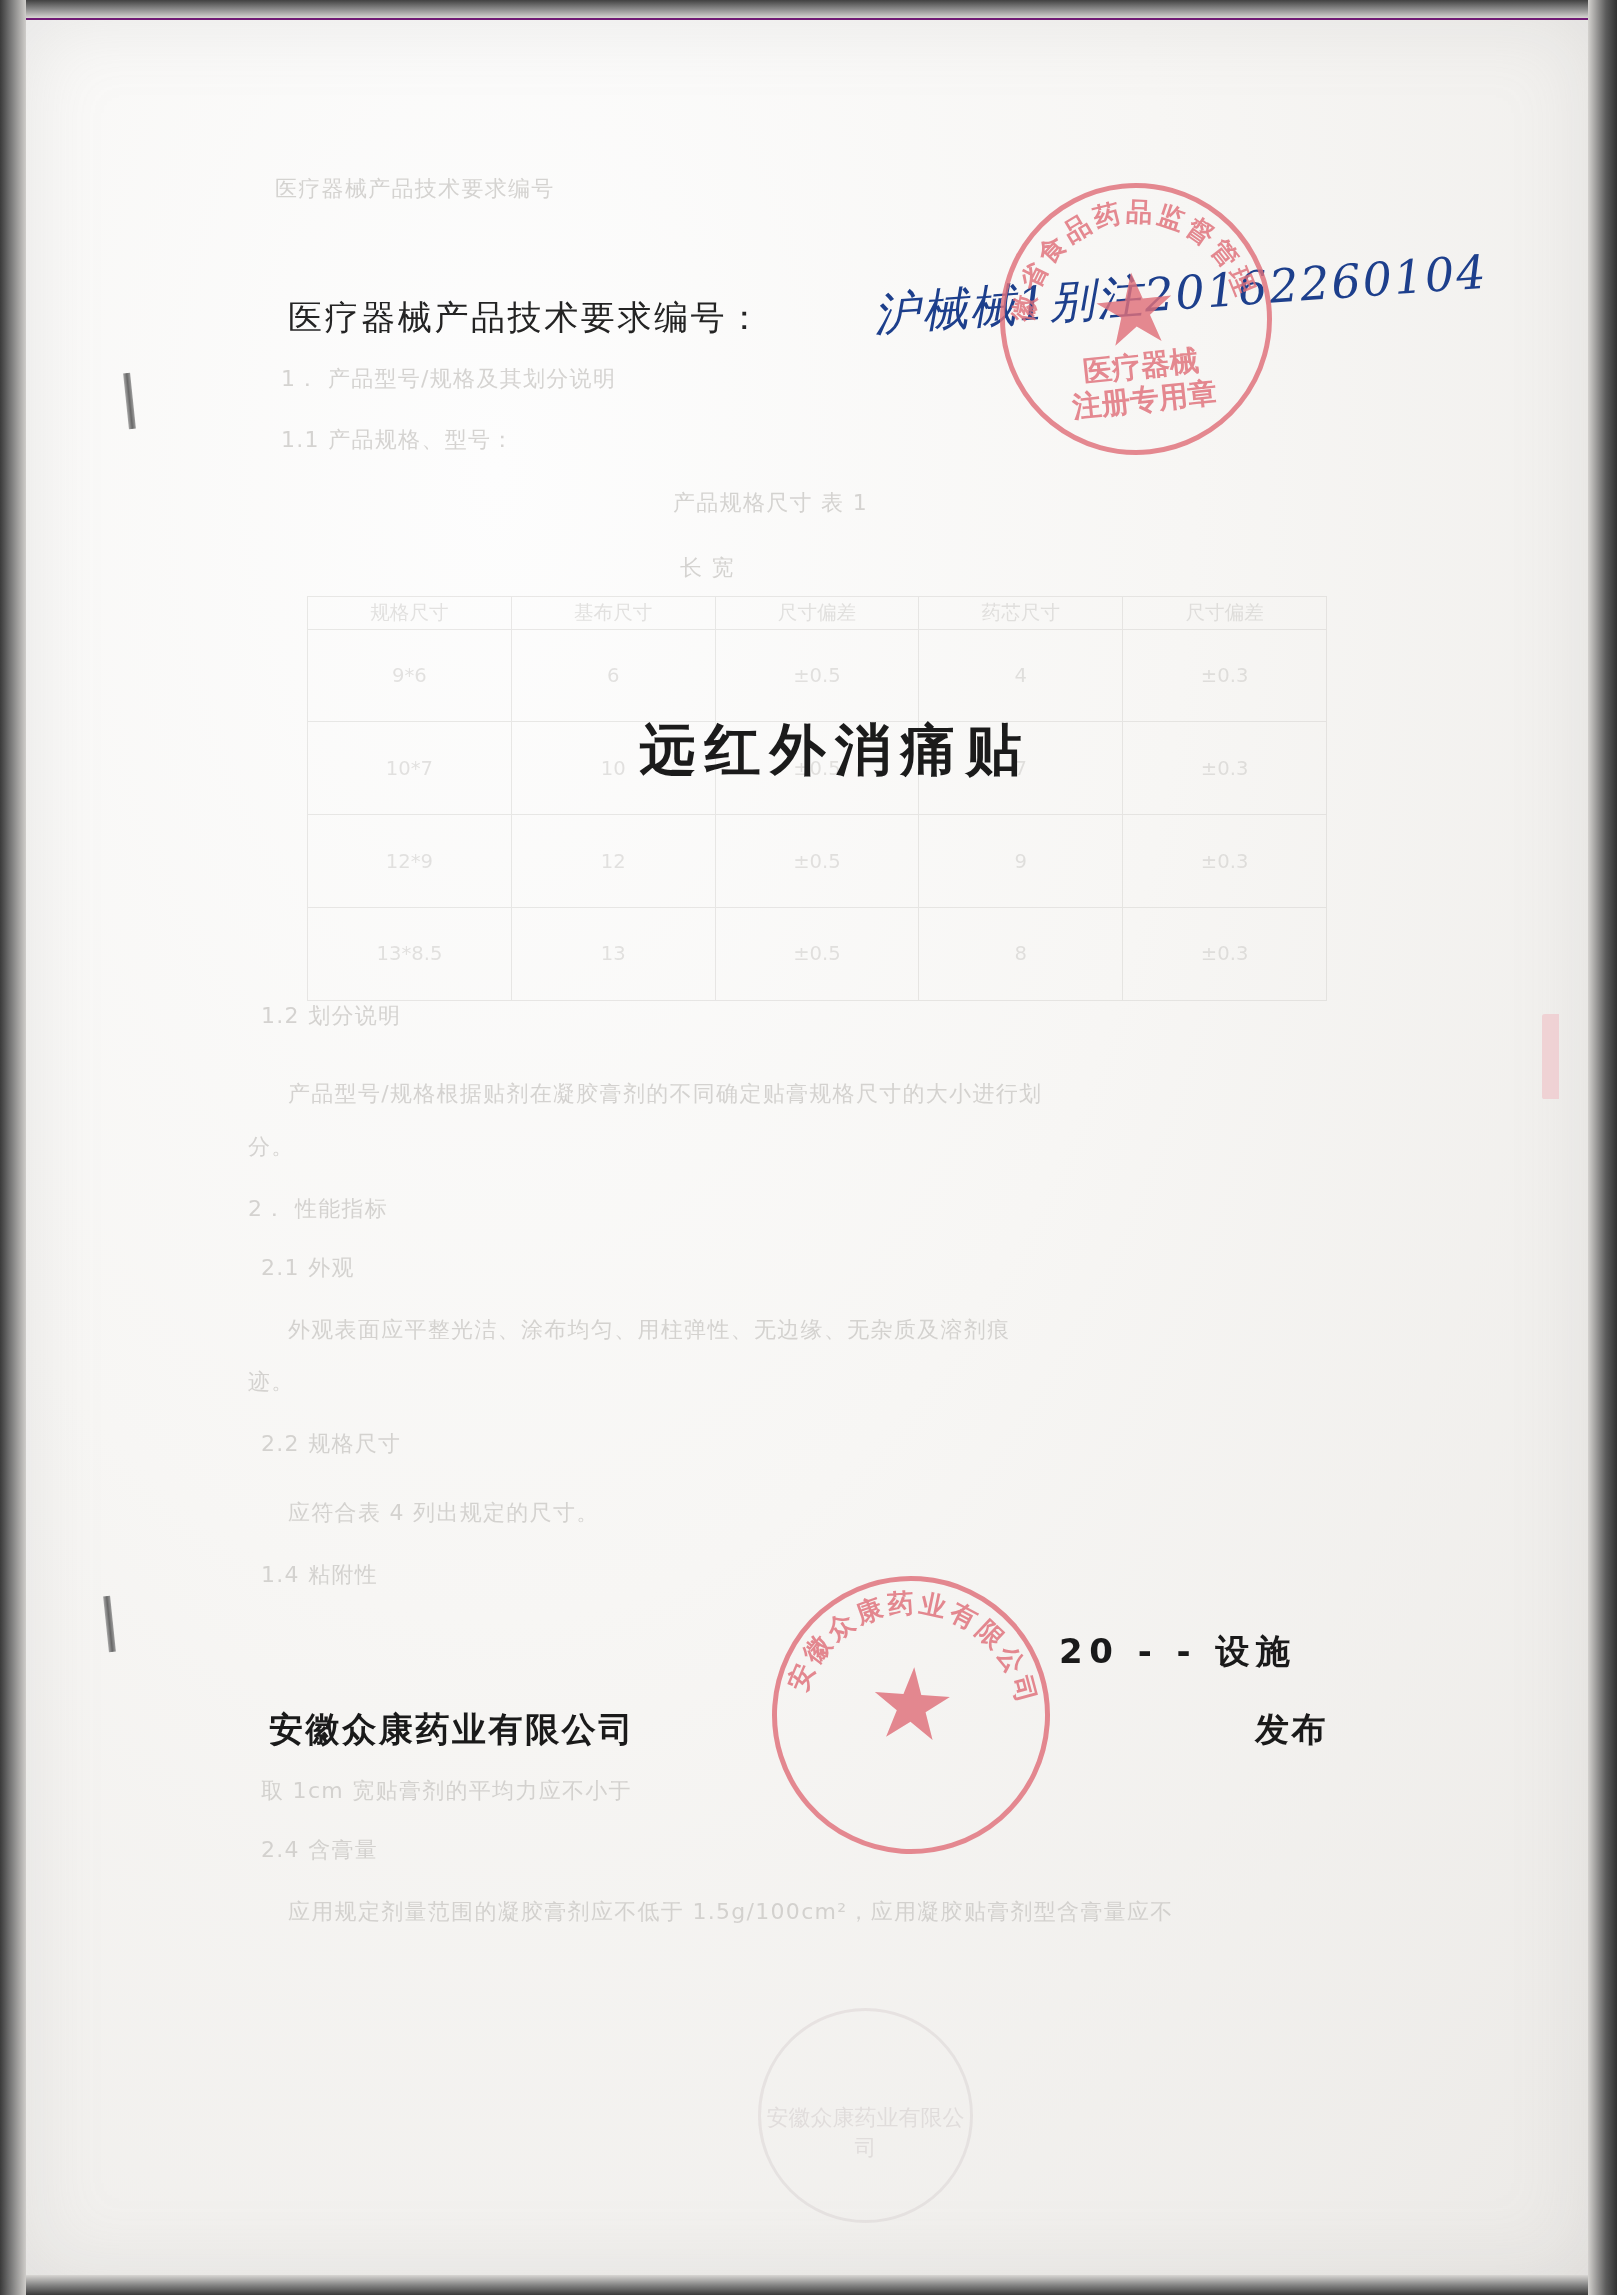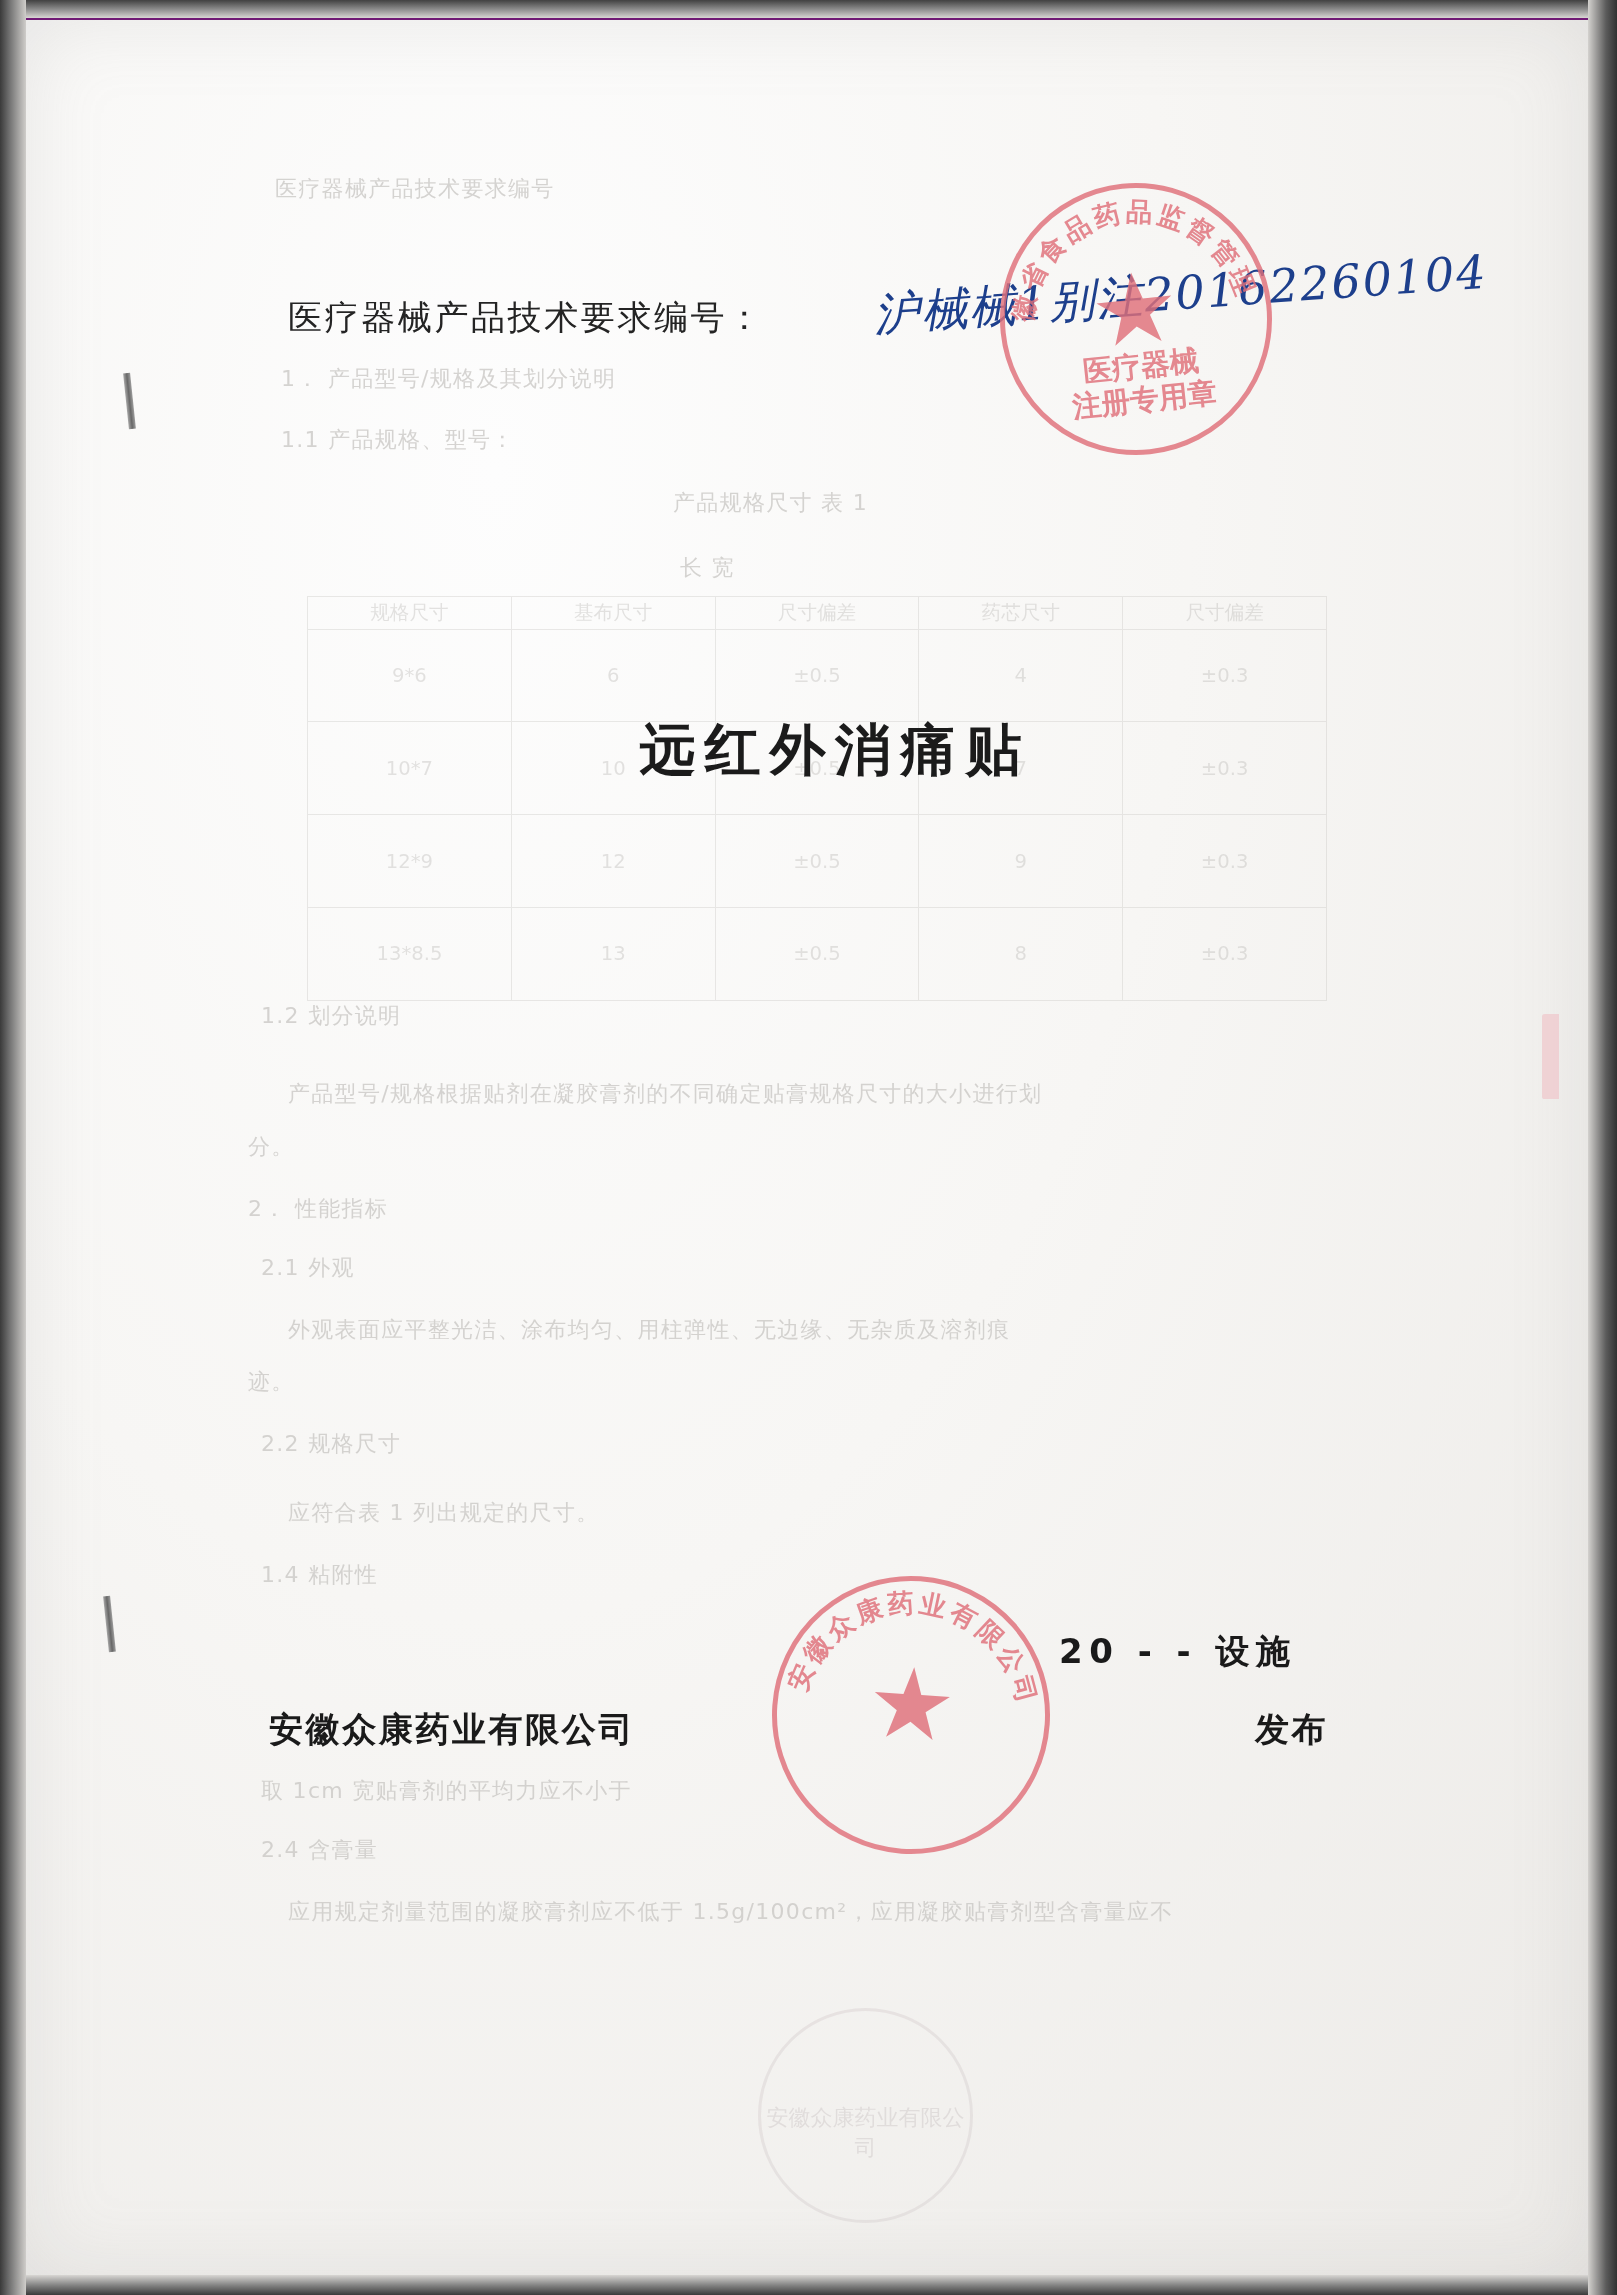--- a/index.html
+++ b/index.html
@@ -269,21 +269,21 @@
       <div class="bleed" style="left:647px; top:468px;">产品规格尺寸        表 1</div>
       <div class="bleed" style="left:654px; top:533px;">长                       宽</div>
       <div class="bleed" style="left:235px; top:981px;">1.2 划分说明</div>
       <div class="bleed" style="left:262px; top:1059px;">产品型号/规格根据贴剂在凝胶膏剂的不同确定贴膏规格尺寸的大小进行划</div>
       <div class="bleed" style="left:222px; top:1112px;">分。</div>
       <div class="bleed" style="left:222px; top:1174px;">2． 性能指标</div>
       <div class="bleed" style="left:235px; top:1233px;">2.1 外观</div>
       <div class="bleed" style="left:262px; top:1295px;">外观表面应平整光洁、涂布均匀、用柱弹性、无边缘、无杂质及溶剂痕</div>
       <div class="bleed" style="left:222px; top:1347px;">迹。</div>
       <div class="bleed" style="left:235px; top:1409px;">2.2 规格尺寸</div>
-      <div class="bleed" style="left:262px; top:1478px;">应符合表 1 列出规定的尺寸。</div>
+      <div class="bleed" style="left:262px; top:1478px;">应符合表 4 列出规定的尺寸。</div>
       <div class="bleed" style="left:235px; top:1540px;">1.4 粘附性</div>
       <div class="bleed" style="left:235px; top:1756px;">取 1cm 宽贴膏剂的平均力应不小于</div>
       <div class="bleed" style="left:235px; top:1815px;">2.4 含膏量</div>
       <div class="bleed" style="left:262px; top:1877px;">应用规定剂量范围的凝胶膏剂应不低于 1.5g/100cm²，应用凝胶贴膏剂型含膏量应不</div>
     </div>
 
     <div class="ghost-table">
       <table>
         <thead>
           <tr>

